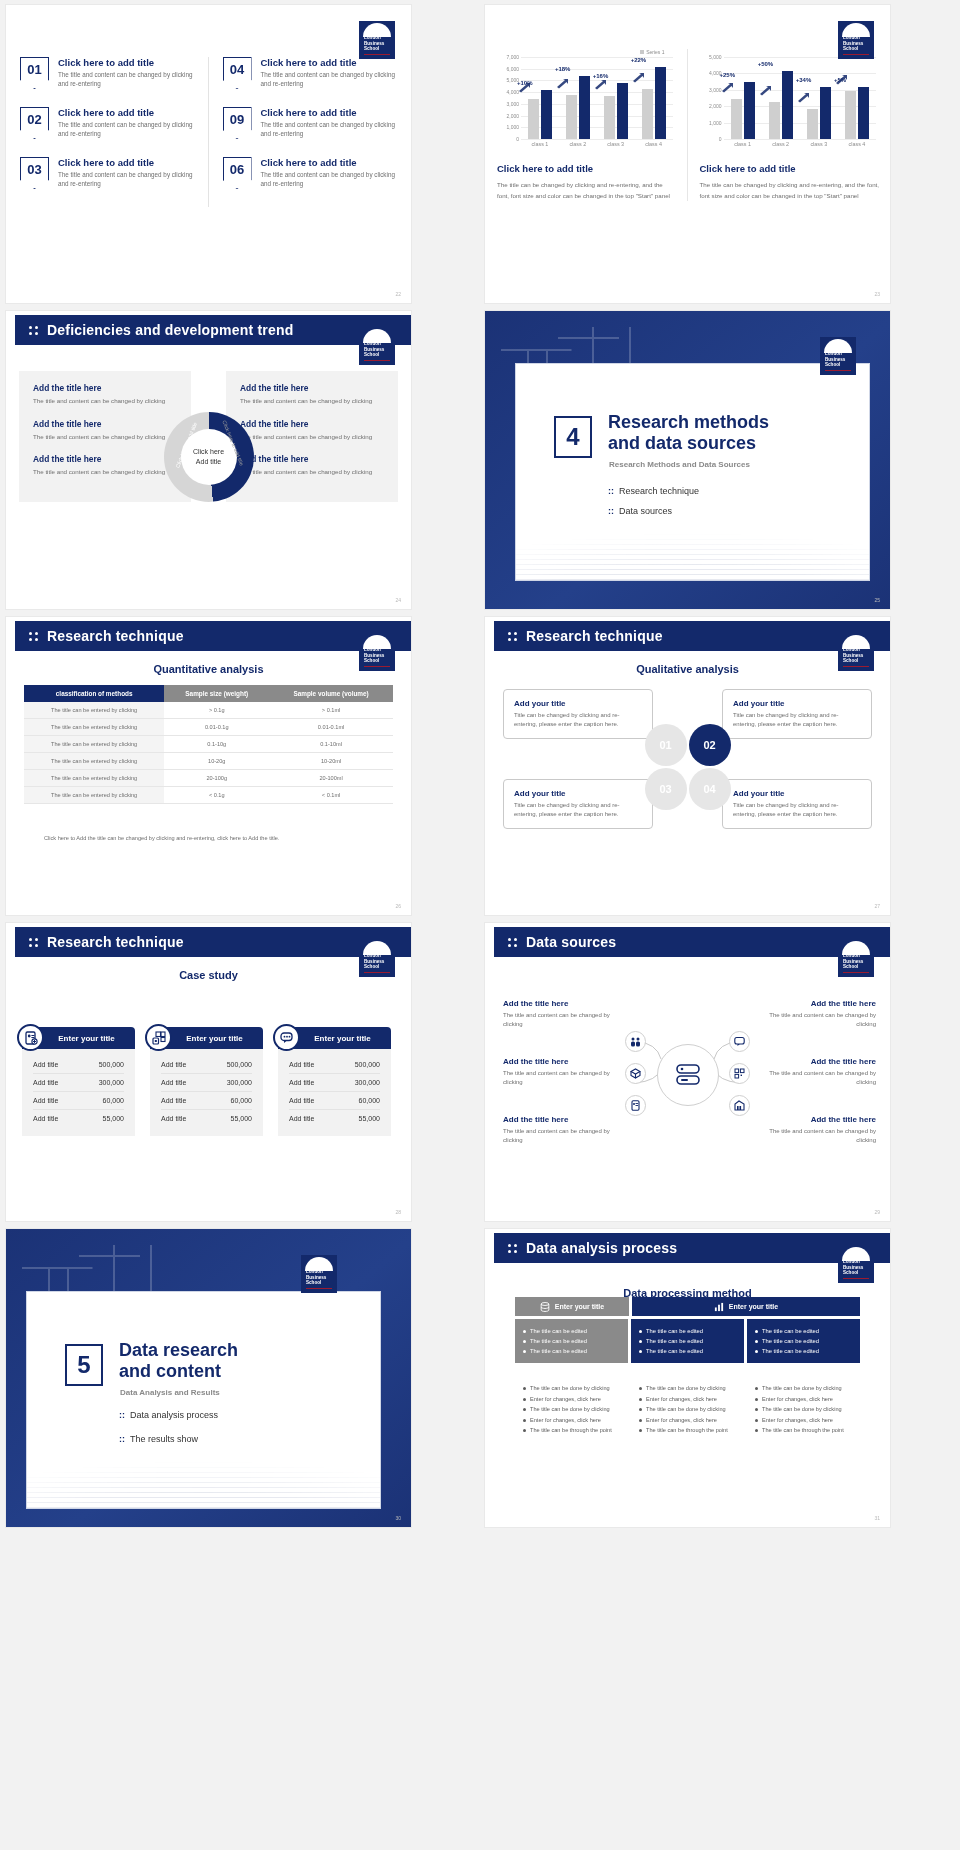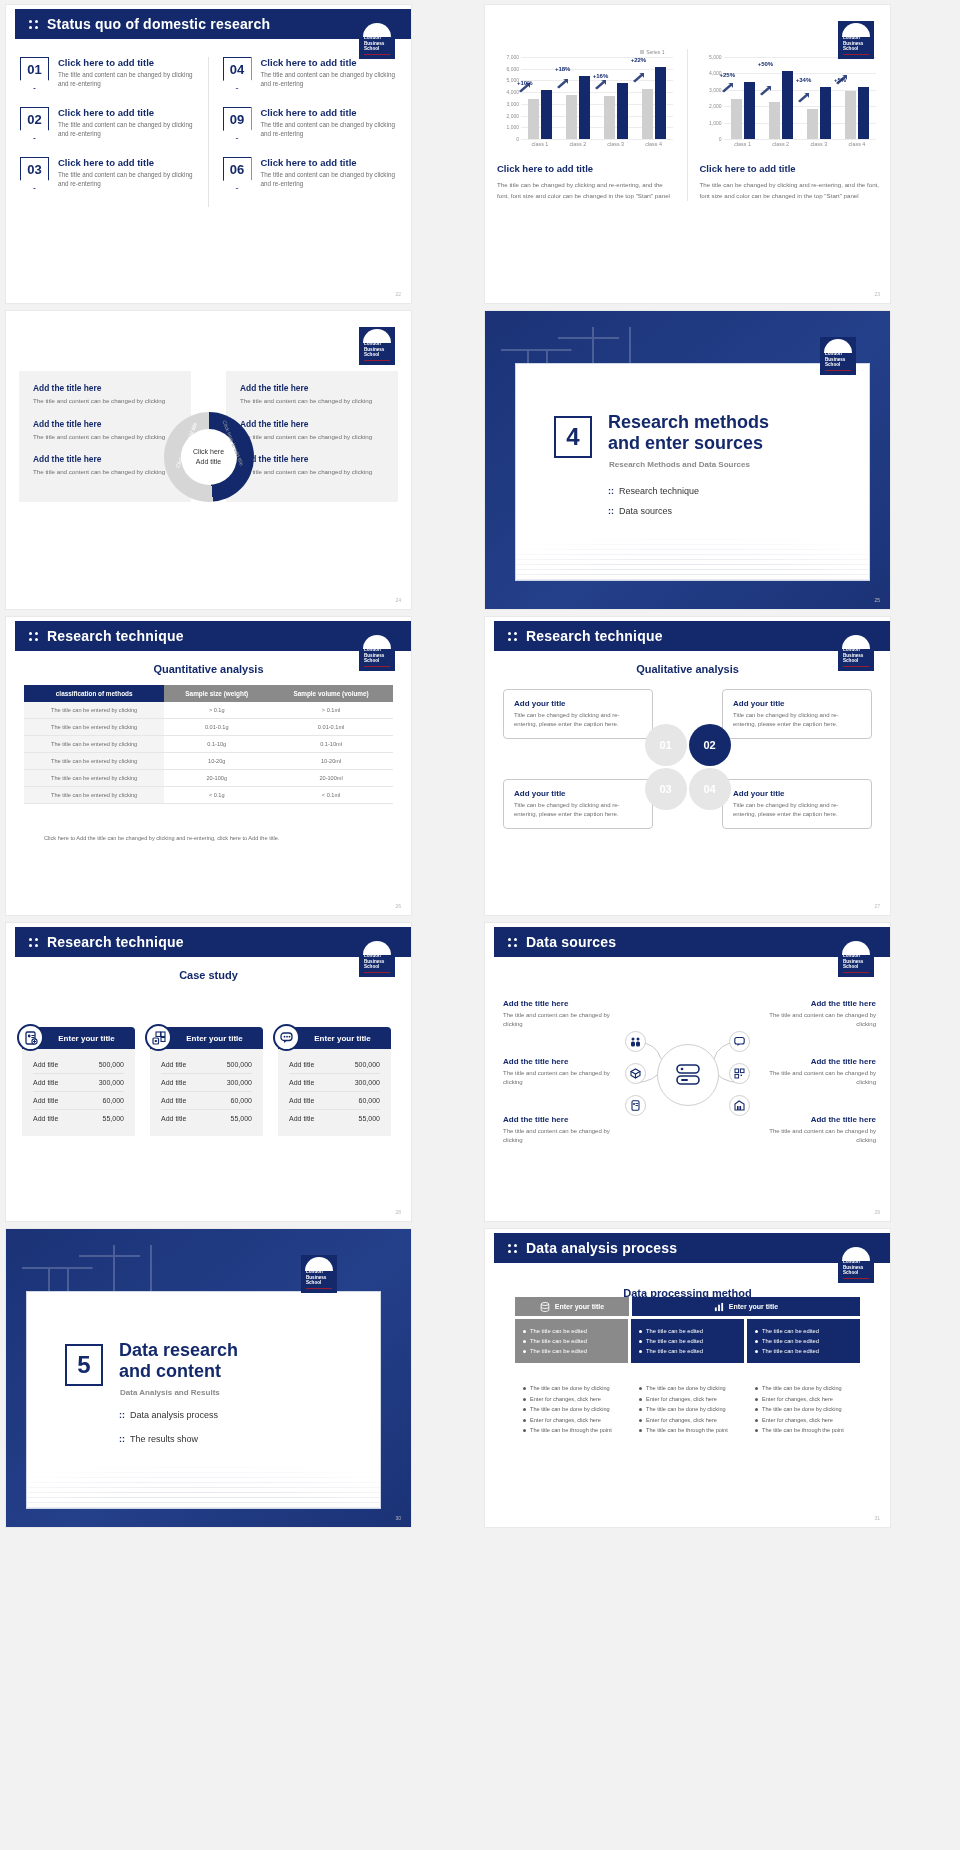--- a/index.html
+++ b/index.html
@@ -182,33 +182,20 @@
   .dp-bcell div{ font-size:5.6px;color:#5c5c5c;line-height:10.5px;}
   .bullet{ display:inline-block; width:3px;height:3px;background:currentColor;border-radius:50%;
     vertical-align:middle;margin-right:4px;}
 </style>
 </head>
 <body>
 
 <div class="deck">
 
   <div class="slide">
-    <div class="hdr">
-      <span class="dots">
-          <span class="dotrow">
-            <i></i>
-            <i></i>
-          </span>
-          <span class="dotrow">
-            <i></i>
-            <i></i>
-          </span>
-        </span>
-      <h1>Status quo of domestic research</h1>
-    </div>
     <div class="logo">
       <div class="arch"></div>
       <div class="txt"><span>London</span><br><span>Business</span><br><span>School</span></div>
       <div class="rule"></div>
     </div>
     <div class="numgrid">
       <div class="numcol left">
         <div class="numitem">
           <div class="badge">
               <span>01</span>
@@ -406,20 +393,33 @@
             </div>
         </div>
         <div class="capt-tt">Click here to add title</div>
         <div class="capt-bd">The title can be changed by clicking and re-entering, and the font, font size and color can be changed in the top "Start" panel</div>
       </div>
     </div>
     <div class="pg">23</div>
   </div>
 
   <div class="slide">
+    <div class="hdr">
+      <span class="dots">
+          <span class="dotrow">
+            <i></i>
+            <i></i>
+          </span>
+          <span class="dotrow">
+            <i></i>
+            <i></i>
+          </span>
+        </span>
+      <h1>Deficiencies and development trend</h1>
+    </div>
     <div class="logo">
       <div class="arch"></div>
       <div class="txt"><span>London</span><br><span>Business</span><br><span>School</span></div>
       <div class="rule"></div>
     </div>
     <div class="s24col l">
       <div class="s24b">
           <h4>Add the title here</h4>
           <p>The title and content can be changed by clicking</p>
         </div>
@@ -462,21 +462,21 @@
     <div class="sect">
       <div class="bldg"></div>
       <div class="logo" style="top:26px;right:34px;">
         <div class="arch"></div>
         <div class="txt"><span>London</span><br><span>Business</span><br><span>School</span></div>
         <div class="rule"></div>
       </div>
       <div class="card">
         <div class="wave"></div>
         <div class="num">4</div>
-        <h2><span>Research methods</span><br><span>and enter sources</span></h2>
+        <h2><span>Research methods</span><br><span>and data sources</span></h2>
         <div class="sub">Research Methods and Data Sources</div>
         <div class="li" style="top:122px;"><i>::</i><span>Research technique</span></div>
         <div class="li" style="top:142px;"><i>::</i><span>Data sources</span></div>
       </div>
     </div>
     <div class="pg">25</div>
   </div>
 
   <div class="slide">
     <div class="hdr">

